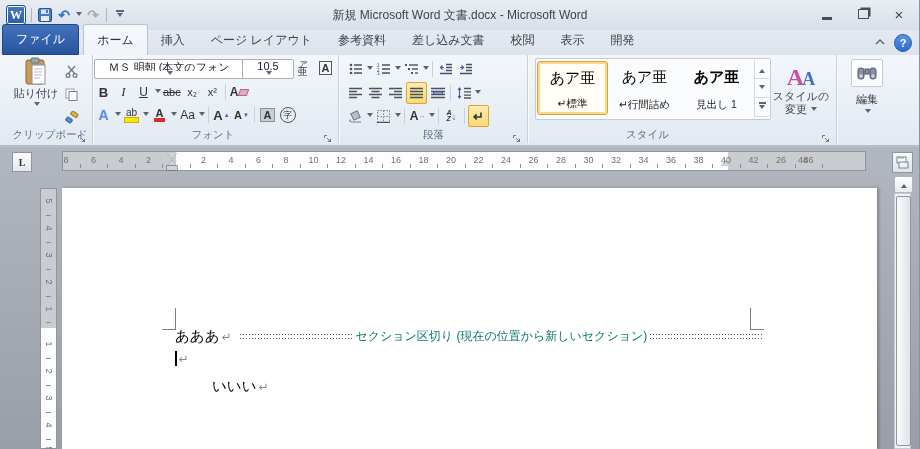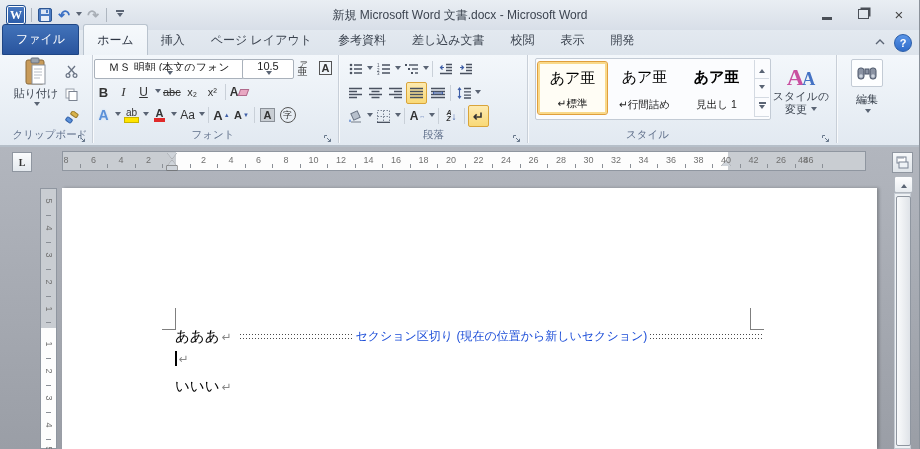--- a/index.html
+++ b/index.html
@@ -115,21 +115,21 @@
   .cmark-r{position:absolute;left:688px;top:120px;width:13px;height:21px;
     border-left:1px solid #7f7f7f;border-bottom:1px solid #7f7f7f;}
   .dline{position:absolute;left:113px;display:flex;align-items:center;
     font-family:"Liberation Serif",serif;font-size:14.5px;color:#000;}
   .pilcrow{color:#888;font-size:12px;margin-left:2px;font-family:"DejaVu Sans",sans-serif;}
   .secbreak{flex:1;display:flex;align-items:center;margin-left:8px;}
   .dotseg{flex:1;height:5px;
     background-image:repeating-linear-gradient(90deg,#4a4a4a 0 1px,transparent 1px 3px),
                      repeating-linear-gradient(90deg,#4a4a4a 0 1px,transparent 1px 3px);
     background-size:100% 1px,100% 1px;background-position:0 0,0 4px;background-repeat:repeat-x;}
-  .sectext{font-size:12px;color:#1d4ed8;padding:0 3px;white-space:nowrap;font-family:"Liberation Sans",sans-serif;}
+  .sectext{font-size:12px;color:#0f766e;padding:0 3px;white-space:nowrap;font-family:"Liberation Sans",sans-serif;}
   .caret{display:inline-block;width:1.5px;height:15px;background:#000;vertical-align:middle;}
   .rultoggle{position:absolute;left:892px;top:5px;width:19px;height:19px;border:1px solid #8f96a0;
     background:linear-gradient(#f6f8fa,#dfe4e9);display:flex;align-items:center;justify-content:center;}
   .scrollup{position:absolute;left:894px;top:29px;width:17px;height:15px;border:1px solid #b0b6be;
     background:linear-gradient(#fdfdfe,#e8ecf0);display:flex;align-items:center;justify-content:center;border-radius:2px;}
   .sctrack{position:absolute;left:894px;top:46px;width:17px;height:256px;background:#eef1f4;border:1px solid #c5cbd3;box-sizing:border-box;}
   .scthumb{position:absolute;left:1px;top:2px;width:13px;height:248px;border:1px solid #8f96a0;border-radius:2px;
     background:linear-gradient(90deg,#fafbfc,#dfe3e8);}
   .mini{position:absolute;display:flex;flex-direction:column;gap:3px;}
 </style>
@@ -619,21 +619,21 @@
           <span class="sectext">セクション区切り (現在の位置から新しいセクション)</span>
           <span class="dotseg"></span>
         </span>
       </div>
 
       <div class="dline" style="top:163px;">
         <span class="caret"></span>
         <span class="pilcrow">↵</span>
       </div>
 
-      <div class="dline" style="top:189px;">
+      <div class="dline" style="top:189px;margin-left:37px;">
         <span>いいい</span>
         <span class="pilcrow">↵</span>
       </div>
     </div>
 
     <div class="rultoggle">
       <svg width="13" height="13" viewBox="0 0 13 13">
         <rect x="1" y="1" width="9" height="6" fill="#fff" stroke="#7a8494"></rect>
         <path d="M3 1 v2 M5 1 v2 M7 1 v2" stroke="#7a8494" stroke-width="0.8"></path>
         <rect x="3" y="6" width="9" height="6" fill="#eef2f6" stroke="#7a8494"></rect>

